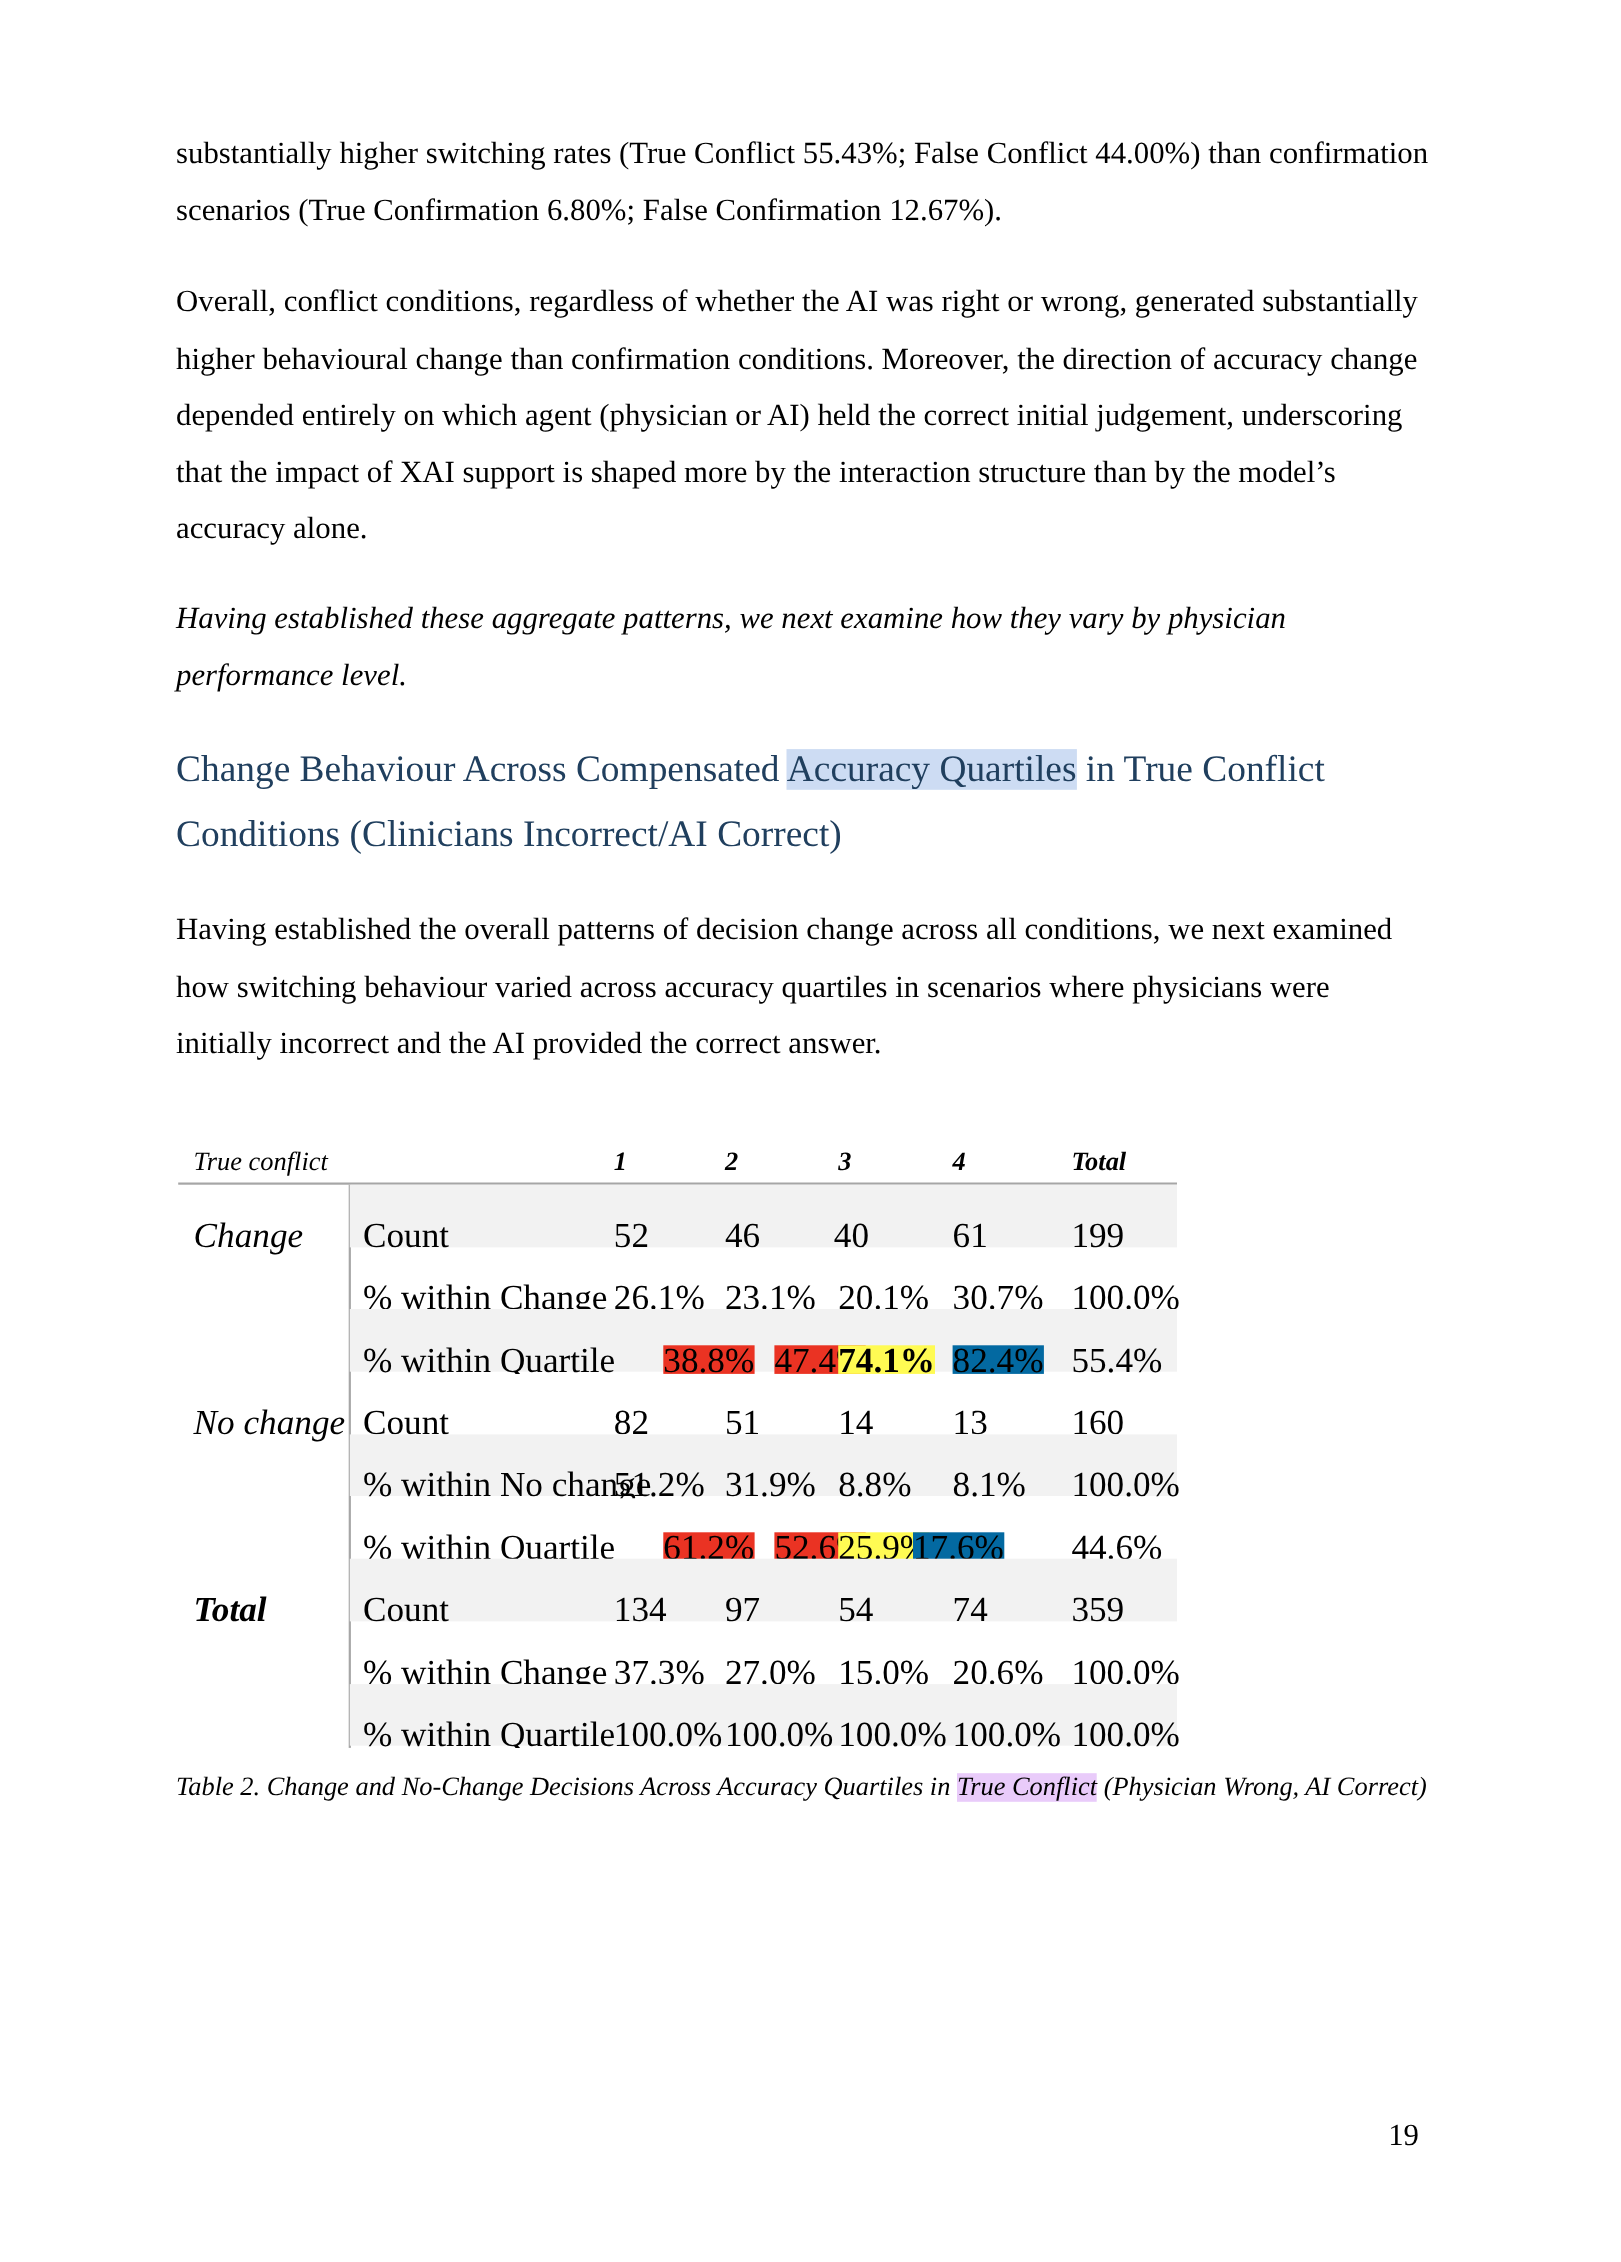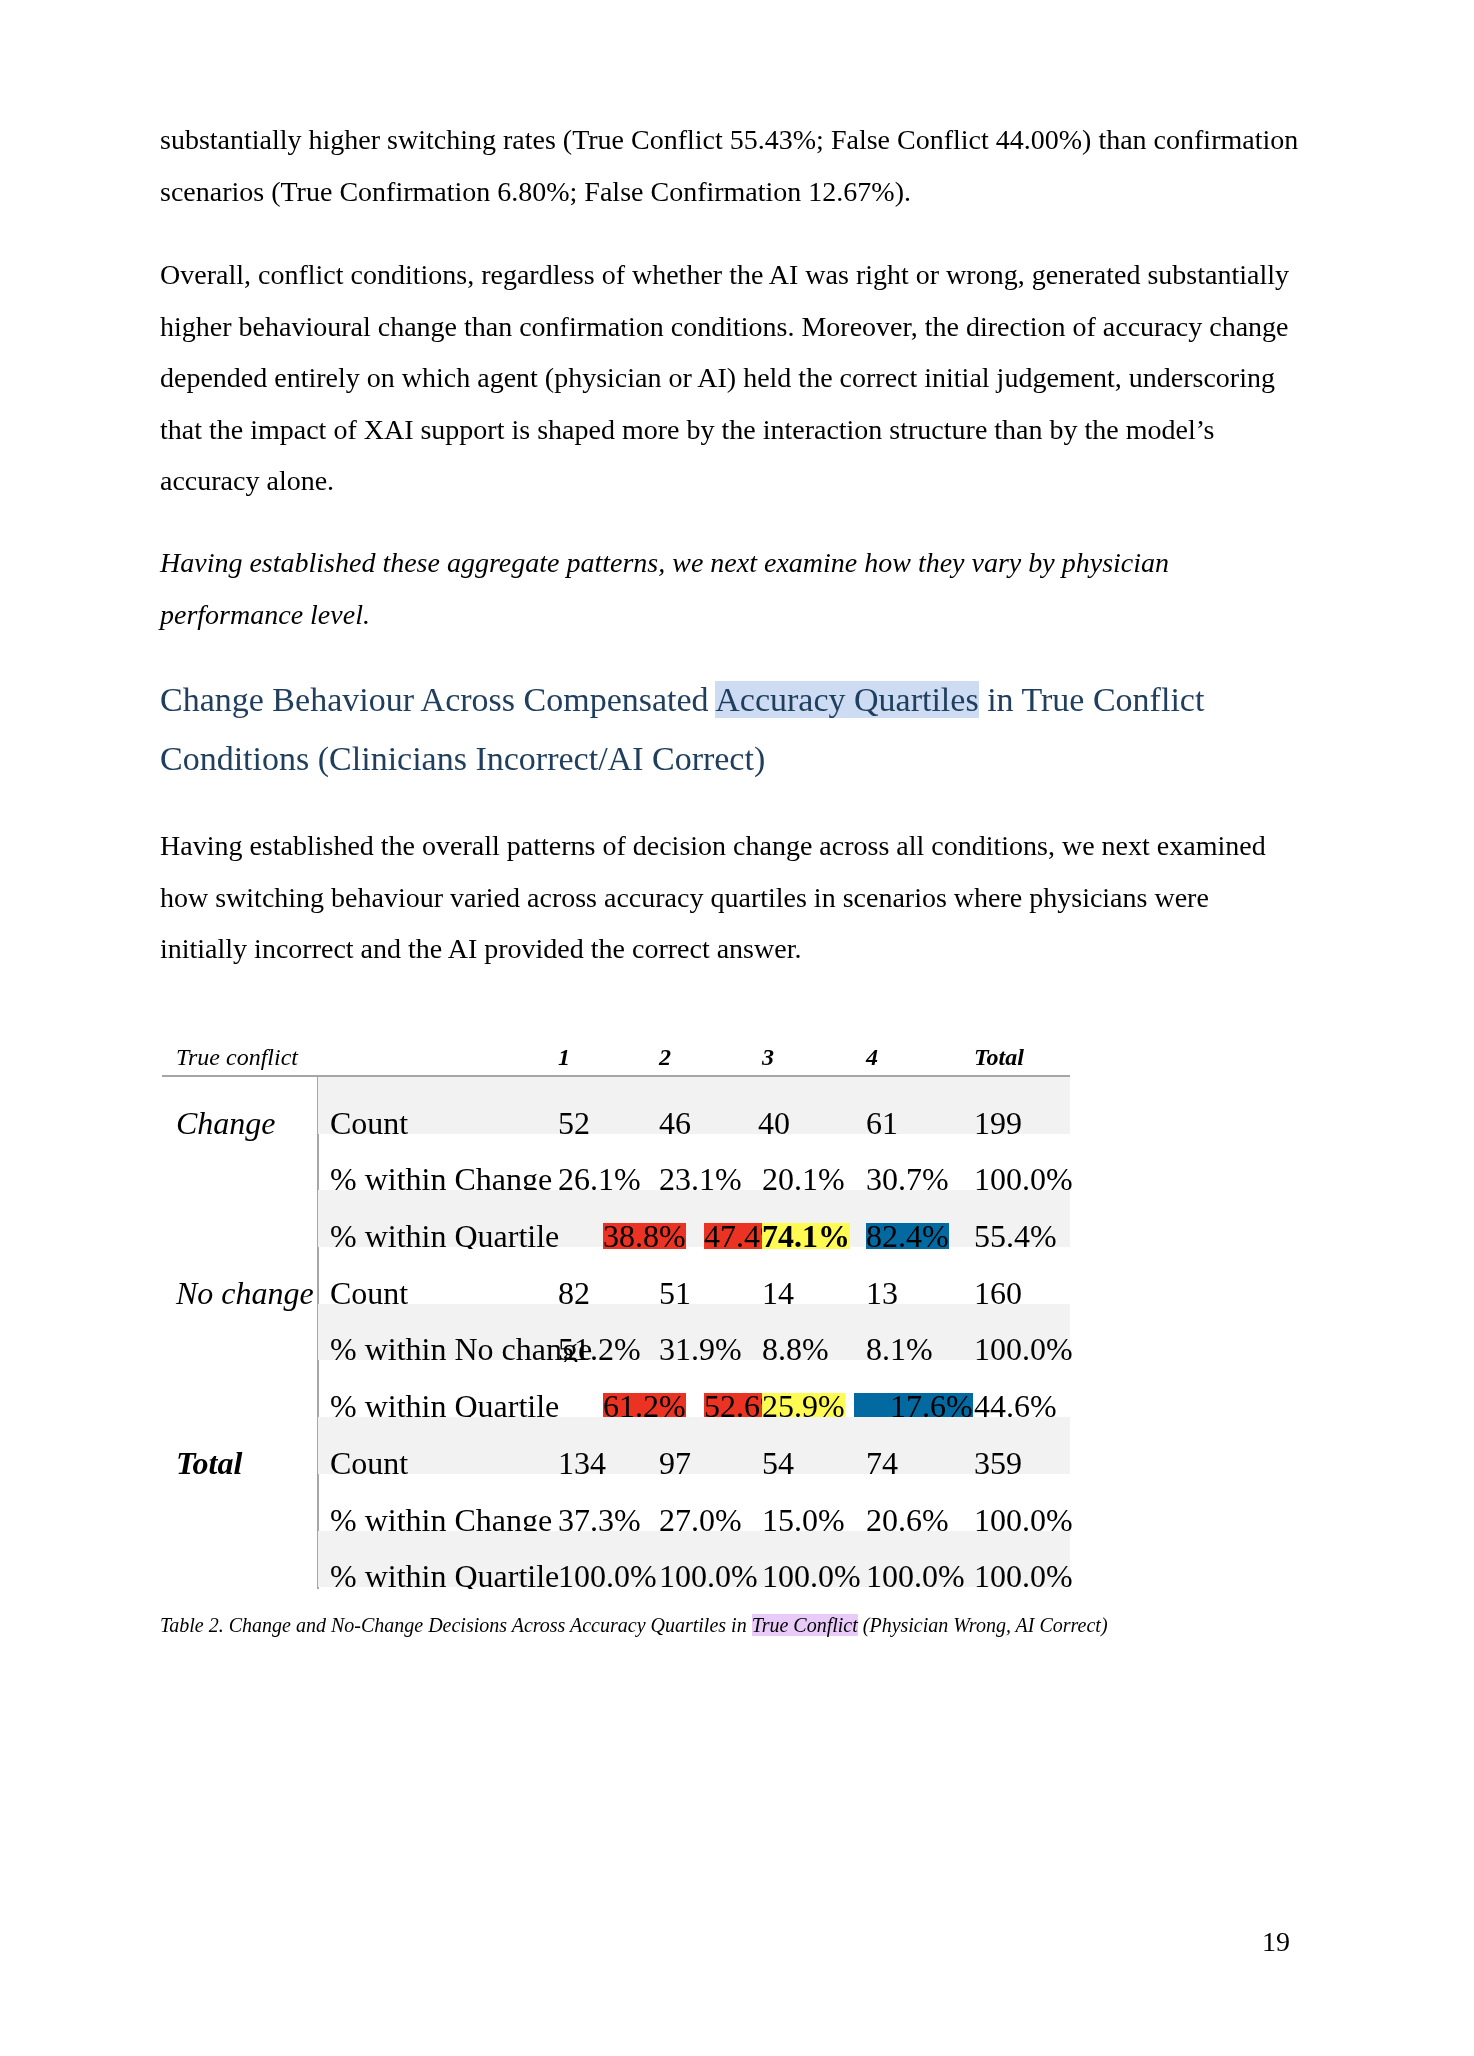--- a/index.html
+++ b/index.html
@@ -16,21 +16,21 @@
   .row { position: relative; height: 56.7px; font-size: 32px; text-align: right; }
   .row .band { position: absolute; left: 156px; right: 0; top: 0; bottom: 0; }
   .row.grey .band { background: #f2f2f2; }
   .row .cell { position: absolute; bottom: -2px; white-space: nowrap; line-height: 26px; overflow: hidden; height: 26px; }
   .row .group { position: absolute; left: 14px; bottom: -2px; font-style: italic; line-height: 26px; }
   .row .group.bold { font-weight: bold; }
   .vline { position: absolute; left: 155px; top: 47px; width: 1.5px; height: 512px; background: #a6a6a6; }
   .red { background: #ea3323; margin-left: 45px; }
   .yellow { background: #fffb53; }
   .green { background: #0369a1; }
-  .caption { position: absolute; left: 160px; top: 1600px; width: 1140px; font-size: 20px; line-height: 51.5px; font-style: italic; margin: 0; }
+  .caption { position: absolute; left: 160px; top: 1600px; width: 1140px; font-size: 24px; line-height: 51.5px; font-style: italic; margin: 0; }
   .pagenum { position: absolute; left: 1262px; top: 1926px; font-size: 28px; }
 </style>
 </head>
 <body>
 
 <p class="para" style="top:114px;">substantially higher switching rates (True Conflict 55.43%; False Conflict 44.00%) than confirmation scenarios (True Confirmation 6.80%; False Confirmation 12.67%).</p>
 
 <p class="para" style="top:249px;">Overall, conflict conditions, regardless of whether the AI was right or wrong, generated substantially higher behavioural change than confirmation conditions. Moreover, the direction of accuracy change depended entirely on which agent (physician or AI) held the correct initial judgement, underscoring that the impact of XAI support is shaped more by the interaction structure than by the model’s accuracy alone.</p>
 
 <p class="para" style="top:537px;font-style:italic;">Having established these aggregate patterns, we next examine how they vary by physician performance level.</p>
@@ -97,21 +97,21 @@
     <span class="cell" style="left:600px;">8.8%</span>
     <span class="cell" style="left:704px;">8.1%</span>
     <span class="cell" style="left:812px;">100.0%</span>
   </div>
   <div class="row">
     <div class="band"></div>
     <span class="cell" style="left:168px;">% within Quartile</span>
     <span class="cell red" style="left:396px;">61.2%</span>
     <span class="cell red" style="left:497px;">52.6%</span>
     <span class="cell yellow" style="left:600px;">25.9%</span>
-    <span class="cell green" style="left:692px;padding-left:36px;">17.6%</span>
+    <span class="cell green" style="left:668px;">17.6%</span>
     <span class="cell" style="left:812px;">44.6%</span>
   </div>
 
   <div class="row grey">
     <div class="band"></div>
     <span class="group bold">Total</span>
     <span class="cell" style="left:168px;">Count</span>
     <span class="cell" style="left:396px;">134</span>
     <span class="cell" style="left:497px;">97</span>
     <span class="cell" style="left:600px;">54</span>

